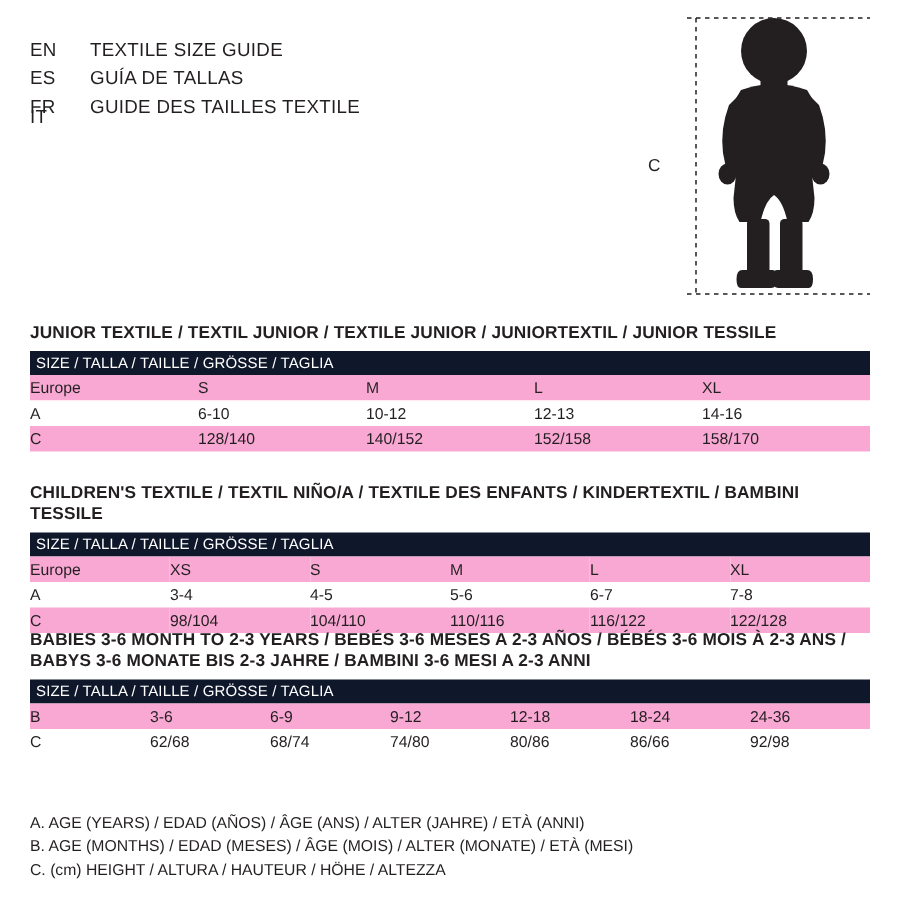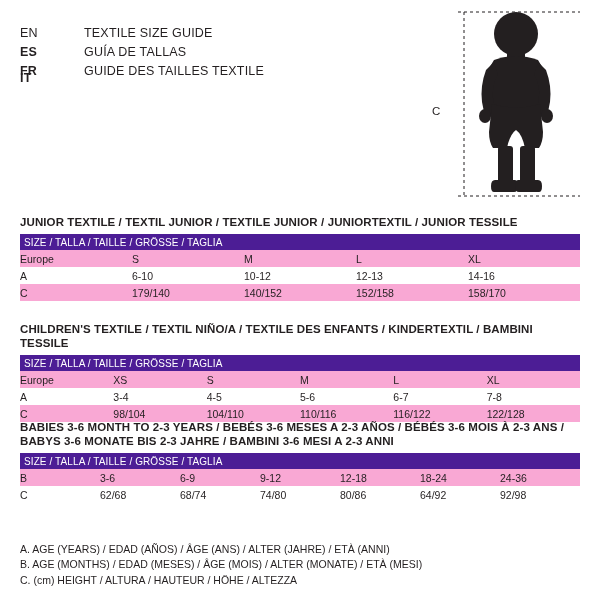--- a/index.html
+++ b/index.html
@@ -28,26 +28,25 @@
     left: 20px;
     top: 14px;
     width: 420px;
   }
   .lang-row {
     display: flex;
     align-items: baseline;
     height: 19px;
     font-size: 12.5px;
     letter-spacing: 0.2px;
-    gap: 24px;
   }
   .lang-code {
     width: 40px;
     flex: 0 0 40px;
-    font-weight: 700;
+    font-weight: 400;
   }
   .lang-title {
     font-weight: 400;
     margin-top: 12px;
   }
   .lang-row.en .lang-title,
   .lang-row.en .lang-code { font-weight: 400; }
 
   
   .figure-area {
@@ -87,21 +86,21 @@
     width: 560px;
     table-layout: fixed;
   }
   table.size td {
     font-size: 10.5px;
     padding: 0;
     height: 17px;
     vertical-align: middle;
   }
   tr.head td {
-    background: #4c1d95;
+    background: #0f172a;
     color: #ffffff;
     font-size: 10px;
     height: 16px;
     letter-spacing: 0.1px;
   }
   tr.head td.first { padding-left: 4px; }
   tr.band td { background: #f9a8d4; }
   tr.plain td { background: #ffffff; }
   td.label { padding-left: 4px; width: 60px; }
   td.val { padding-left: 2px; }
@@ -189,21 +188,21 @@
       </tr>
       <tr class="plain">
         <td class="label">A</td>
         <td class="val">6-10</td>
         <td class="val">10-12</td>
         <td class="val">12-13</td>
         <td class="val">14-16</td>
       </tr>
       <tr class="band">
         <td class="label">C</td>
-        <td class="val">179/140</td>
+        <td class="val">128/140</td>
         <td class="val">140/152</td>
         <td class="val">152/158</td>
         <td class="val">158/170</td>
       </tr>
     </tbody>
       </table>
   </div>
 
   <div class="section" style="top: 322px;">
     <div class="section-title">CHILDREN'S TEXTILE / TEXTIL NIÑO/A / TEXTILE DES ENFANTS / KINDERTEXTIL / BAMBINI TESSILE</div>
@@ -256,21 +255,21 @@
         <td class="val">12-18</td>
         <td class="val">18-24</td>
         <td class="val">24-36</td>
       </tr>
       <tr class="plain">
         <td class="label">C</td>
         <td class="val">62/68</td>
         <td class="val">68/74</td>
         <td class="val">74/80</td>
         <td class="val">80/86</td>
-        <td class="val">64/92</td>
+        <td class="val">86/66</td>
         <td class="val">92/98</td>
       </tr>
     </tbody>
       </table>
   </div>
 
   <div class="legend">
     <div>A. AGE (YEARS) / EDAD (AÑOS) / ÂGE (ANS) / ALTER (JAHRE) / ETÀ (ANNI)</div>
     <div>B. AGE (MONTHS) / EDAD (MESES) / ÂGE (MOIS) / ALTER (MONATE) / ETÀ (MESI)</div>
     <div>C. (cm) HEIGHT / ALTURA / HAUTEUR / HÖHE / ALTEZZA</div>

